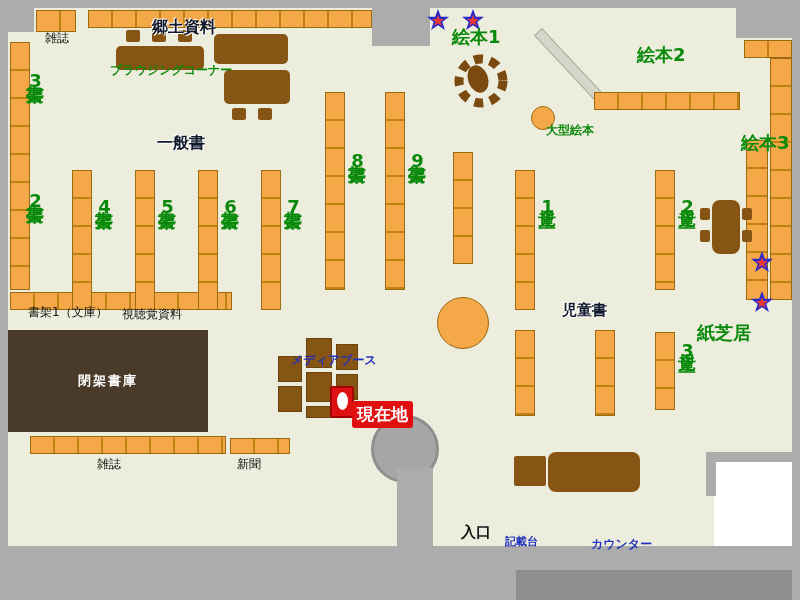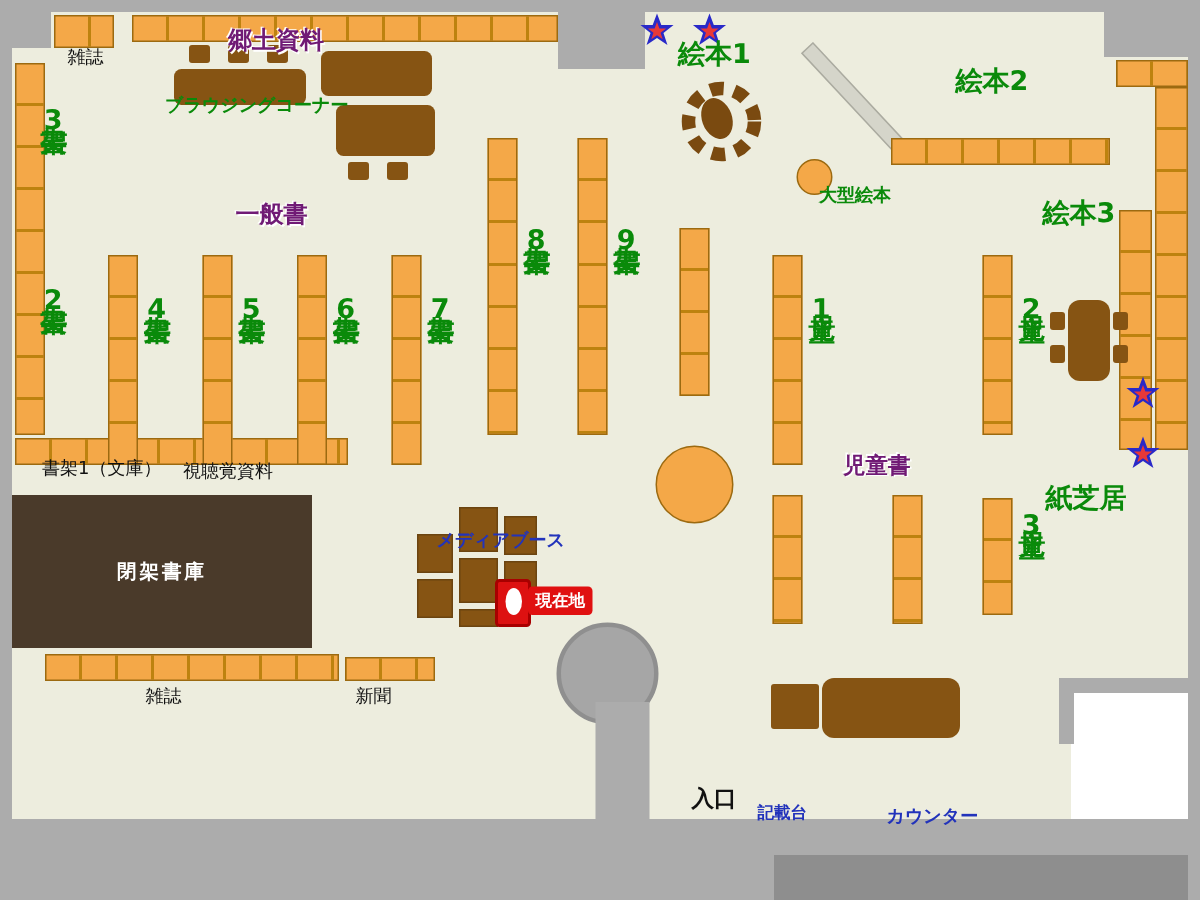--- a/index.html
+++ b/index.html
@@ -13,25 +13,25 @@
   .shelf.v{background-image:repeating-linear-gradient(to bottom,transparent 0,transparent 26px,#BD820F 26px,#BD820F 28px);}
   .shelf.h{background-image:repeating-linear-gradient(to right,transparent 0,transparent 22px,#BD820F 22px,#BD820F 24px);}
   .circle{border-radius:50%;}
   .tbl{position:absolute;background:#865413;border-radius:5px;}
   .chair{position:absolute;background:#865413;border-radius:2px;width:14px;height:12px;}
   .stacks{position:absolute;left:8px;top:330px;width:200px;height:102px;background:#4A3A2A;
           display:flex;align-items:center;justify-content:center;}
   .stacks .lbl-stacks{color:#fff;font-weight:bold;font-size:13px;letter-spacing:2px;}
   .lbl{position:absolute;font-size:12px;color:#111;white-space:nowrap;line-height:1.15;}
   .green{color:#0A8A0A;font-weight:bold;font-size:18px;}
-  .red{color:#701a75;font-weight:bold;font-size:16px;text-shadow:1px 1px 0 #fff,-1px -1px 0 #fff;}
+  .red{color:#0f172a;font-weight:bold;font-size:16px;text-shadow:1px 1px 0 #fff,-1px -1px 0 #fff;}
   .blue{color:#2233BB;font-weight:bold;font-size:12px;margin-top:40px;}
   .vlabel{writing-mode:vertical-rl;text-orientation:upright;line-height:1;}
-  .curloc{position:absolute;left:352px;top:391px;background:#E01010;color:#fff;
-          font-weight:bold;font-size:11px;padding:2px 5px;border-radius:3px;}
+  .curloc{position:absolute;left:352px;top:401px;background:#E01010;color:#fff;
+          font-weight:bold;font-size:17px;padding:2px 5px;border-radius:3px;}
   .booth{position:absolute;background:#865413;border:1px solid #6B4410;box-sizing:border-box;}
   .booth-red{position:absolute;left:330px;top:386px;width:24px;height:32px;background:#DD1111;
              border:2px solid #A80000;border-radius:3px;box-sizing:border-box;}
   .booth-seat{width:11px;height:18px;background:#fff;border-radius:50%;margin:4px auto 0;}
   .diag{position:absolute;left:542px;top:28px;width:92px;height:9px;background:#D5D5CA;
         border:1px solid #ABABA0;transform:rotate(47deg);transform-origin:top left;}
   .star{position:absolute;width:24px;height:24px;}
   .retbox{position:absolute;left:716px;top:484px;width:76px;text-align:center;
           color:#0A8A0A;font-weight:bold;font-size:12px;line-height:1.2;}
 </style>
@@ -149,21 +149,21 @@
   <div class="lbl green vlabel" style="left:221px;top:196px;">書架6</div>
   <div class="lbl green vlabel" style="left:284px;top:196px;">書架7</div>
   <div class="lbl green vlabel" style="left:348px;top:150px;">書架8</div>
   <div class="lbl green vlabel" style="left:408px;top:150px;">書架9</div>
   <div class="lbl green vlabel" style="left:538px;top:196px;">児童1</div>
   <div class="lbl green vlabel" style="left:678px;top:196px;">児童2</div>
   <div class="lbl green vlabel" style="left:678px;top:340px;">児童3</div>
 
   <div class="lbl green" style="left:452px;top:27px;">絵本1</div>
   <div class="lbl green" style="left:637px;top:45px;">絵本2</div>
-  <div class="lbl green" style="left:695px;top:133px;">絵本3</div>
+  <div class="lbl green" style="left:741px;top:133px;">絵本3</div>
   <div class="lbl green" style="left:546px;top:124px;font-size:12px;">大型絵本</div>
   <div class="lbl green" style="left:697px;top:323px;">紙芝居</div>
 
   <div class="lbl" style="left:28px;top:306px;">書架1（文庫）</div>
   <div class="lbl" style="left:122px;top:308px;">視聴覚資料</div>
   <div class="lbl blue" style="left:291px;top:314px;">メディアブース</div>
   <div class="lbl" style="left:97px;top:458px;">雑誌</div>
   <div class="lbl" style="left:237px;top:458px;">新聞</div>
   <div class="lbl" style="left:461px;top:524px;font-weight:bold;font-size:15px;">入口</div>
   <div class="lbl blue" style="left:505px;top:496px;font-size:11px;">記載台</div>

